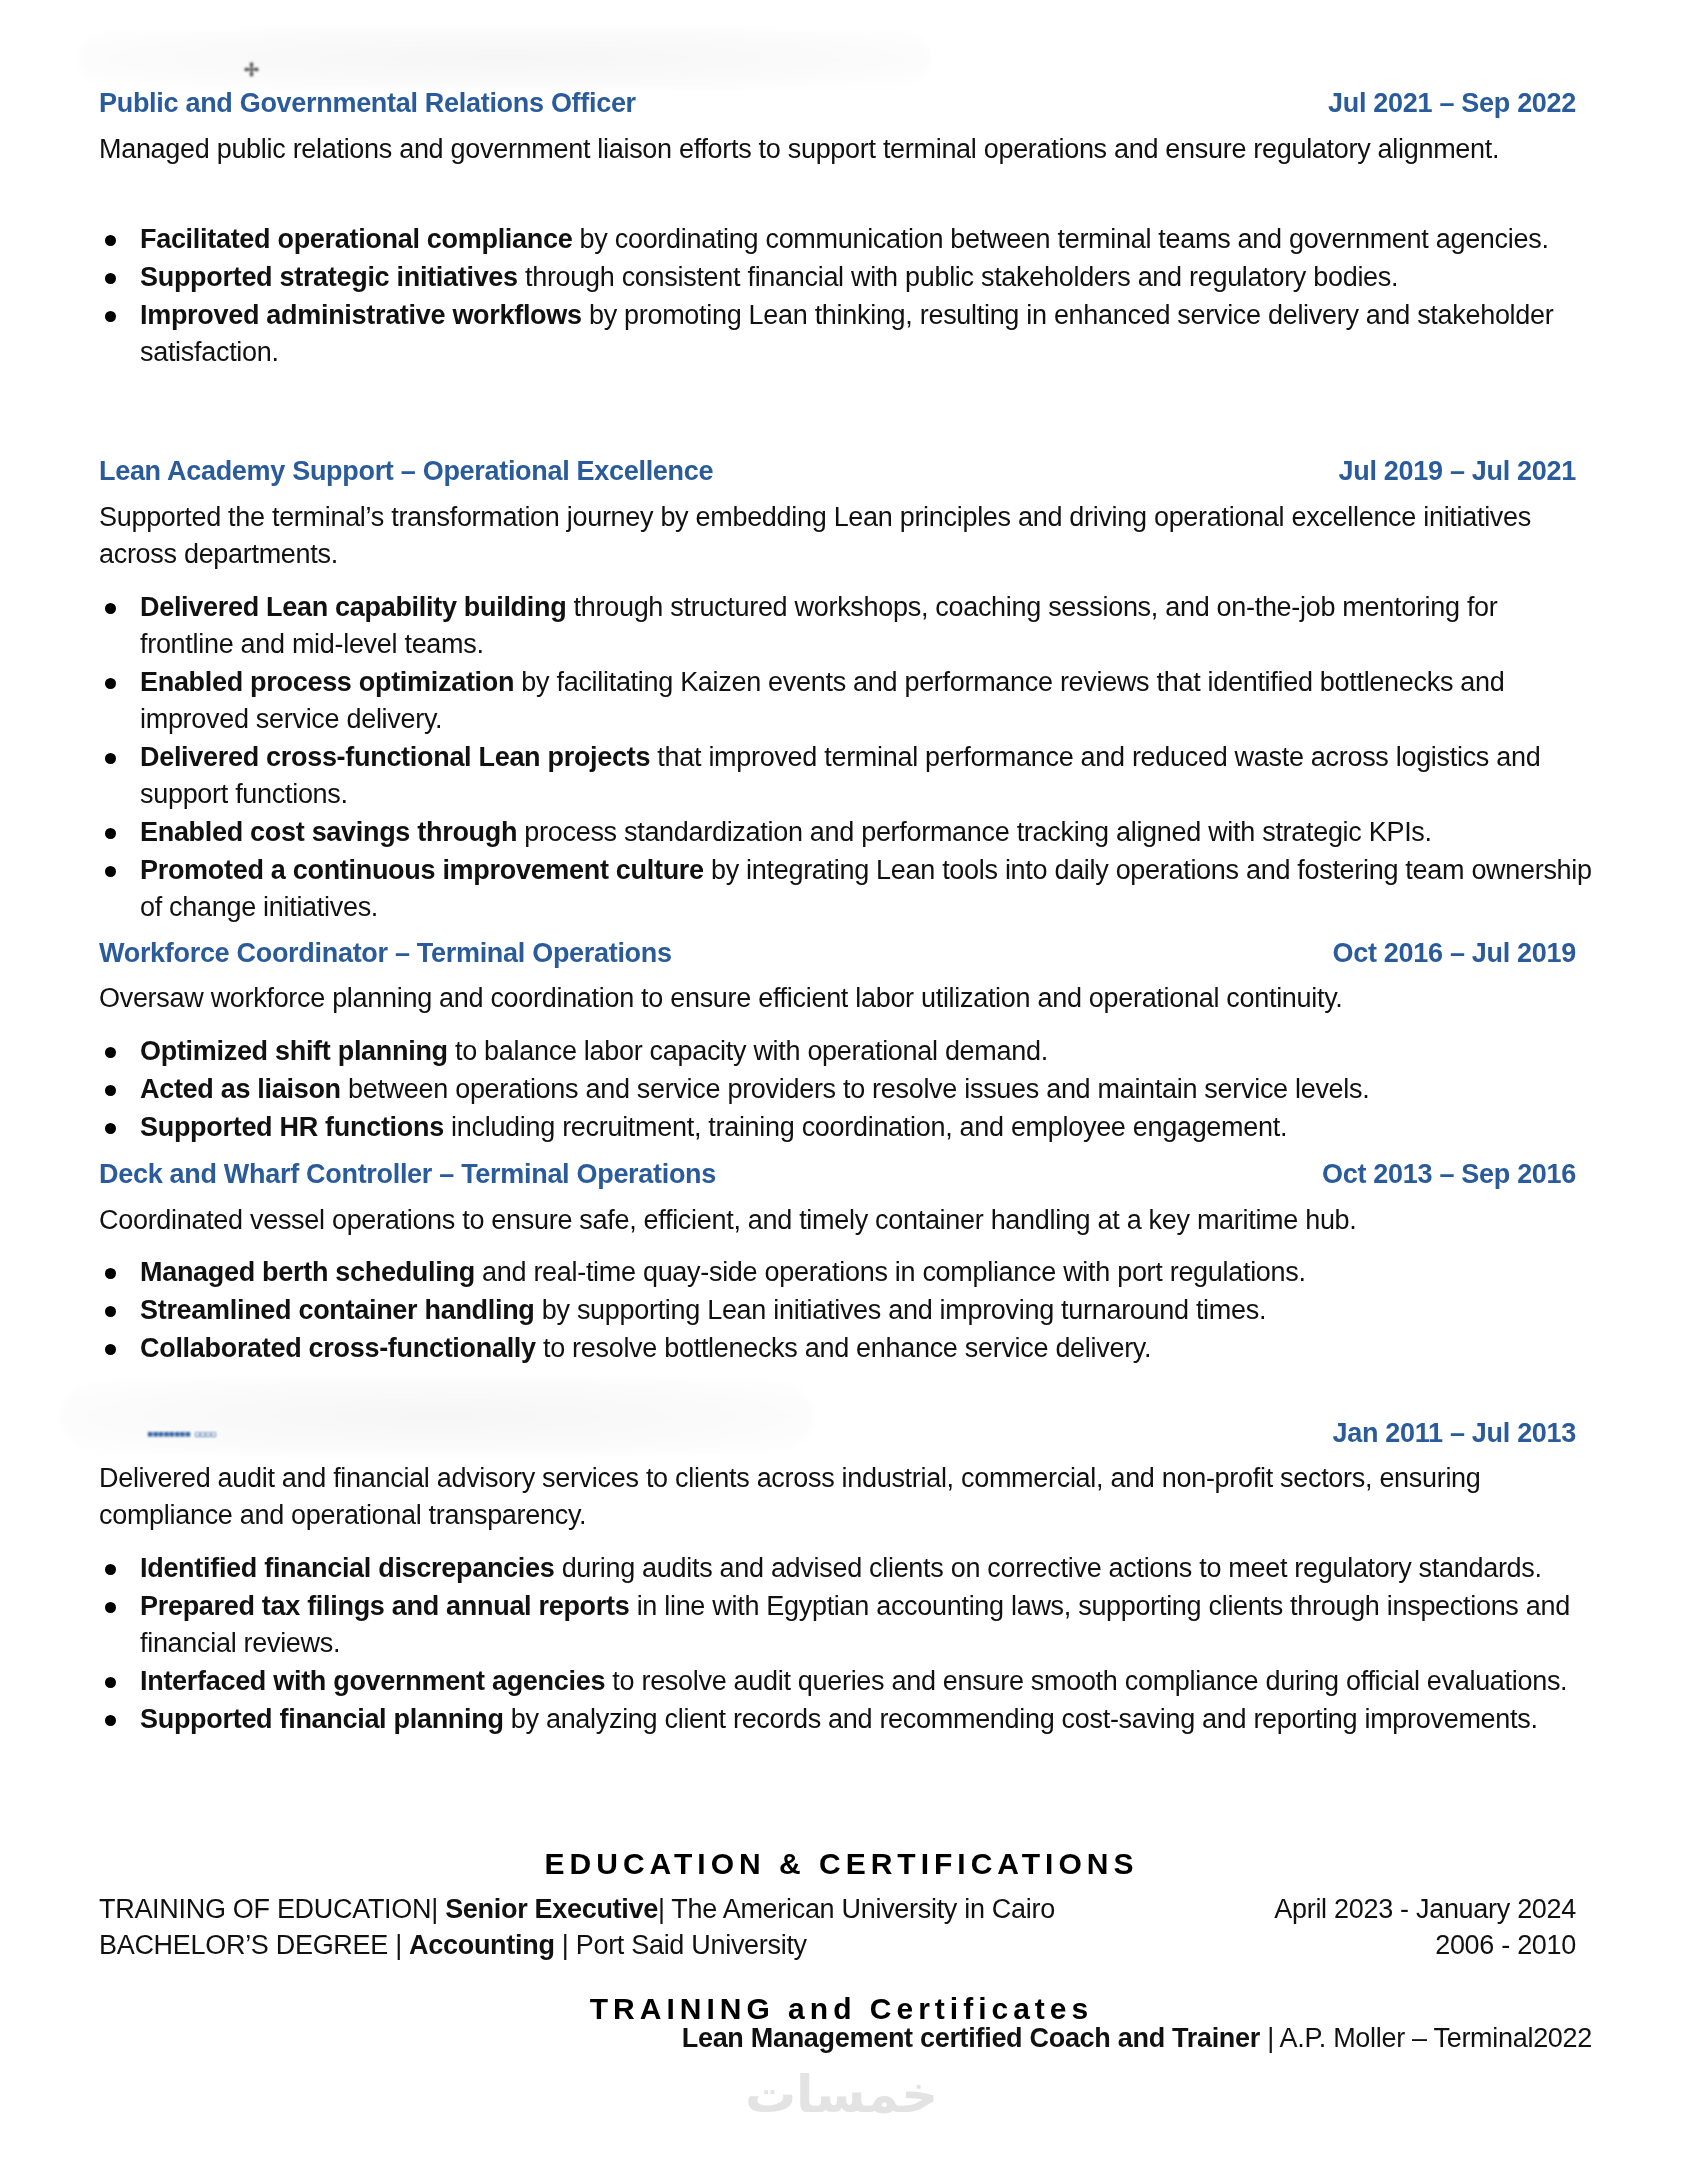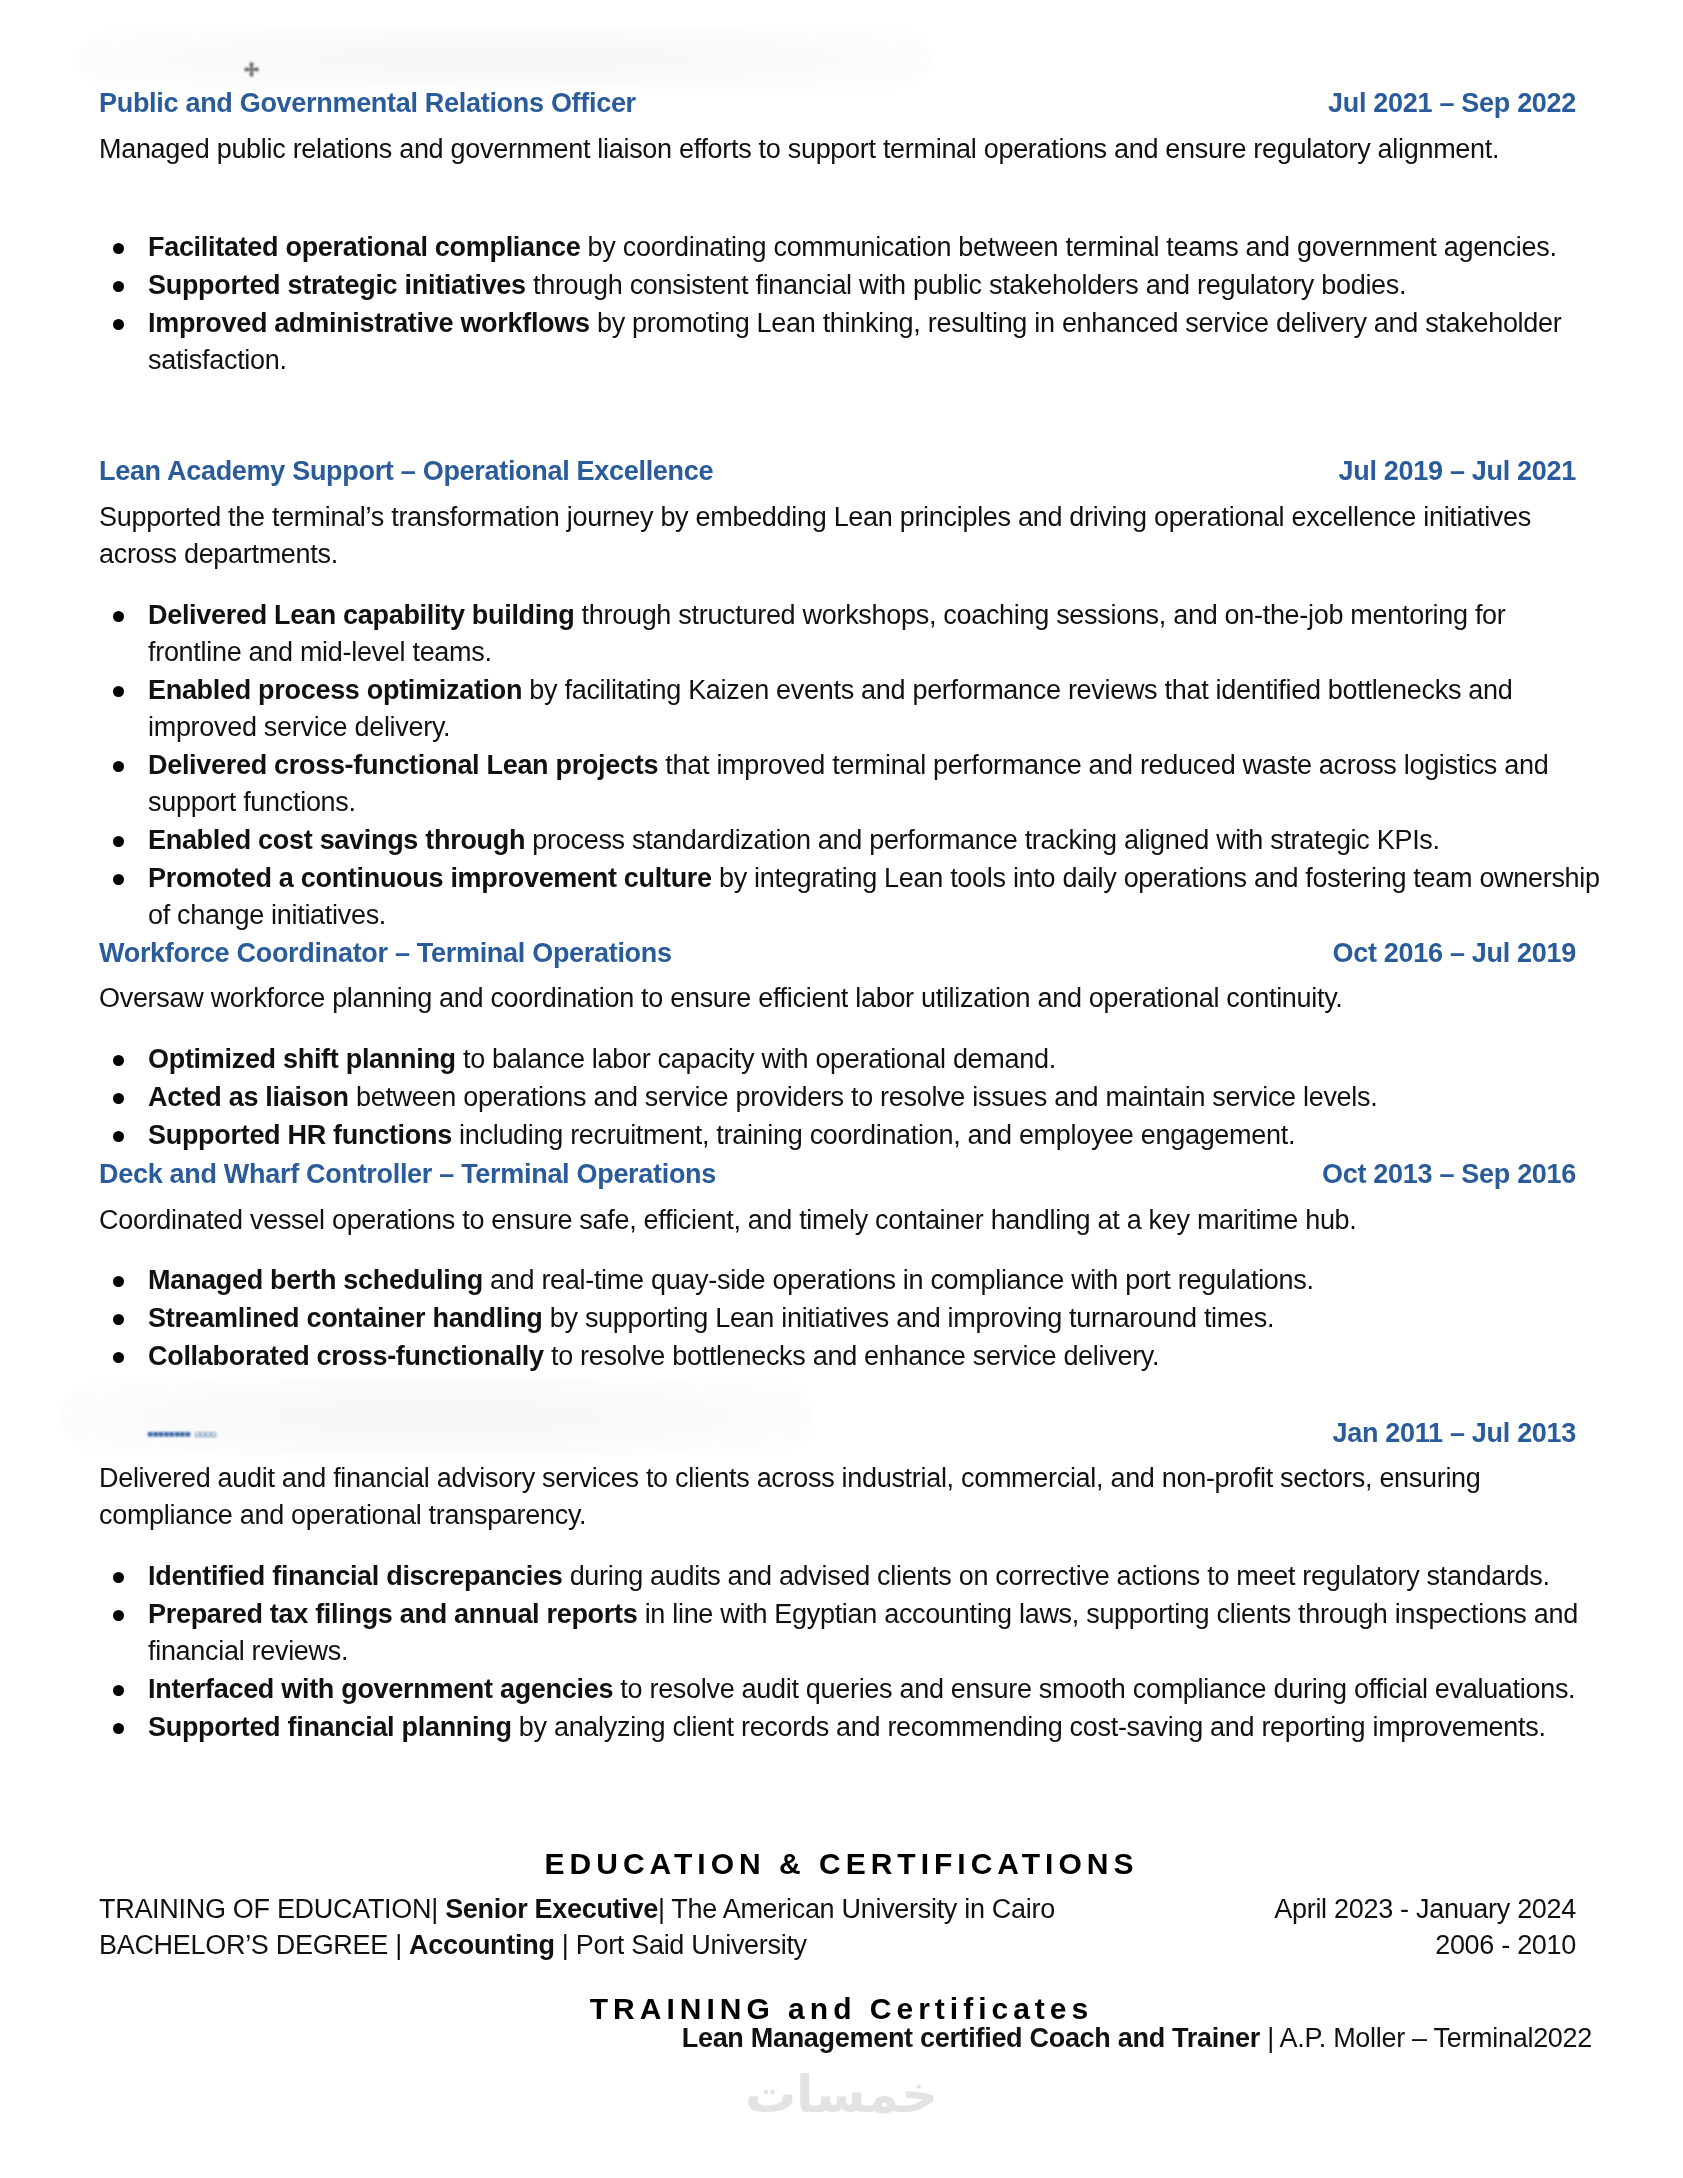--- a/index.html
+++ b/index.html
@@ -6,21 +6,21 @@
   body { width: 1683px; height: 2178px; position: relative; overflow: hidden;
          font-family: "Liberation Sans", sans-serif; color: #111111; }
   .page { position: absolute; left: 0; top: 0; width: 1683px; height: 2178px; }
   .redact { position: absolute; background: radial-gradient(ellipse at center, #f6f6f6 0%, #fbfbfb 60%, #ffffff 100%);
             border-radius: 40px; filter: blur(2px); }
   .redact-smudge { position: absolute; font-size: 18px; color: #555; font-weight: bold; filter: blur(1.2px); letter-spacing: -1px; }
   .redact-smudge.blue { color: #2b5da0; }
   .role { position: absolute; left: 99px; right: 107px; height: 38px; display: flex; justify-content: space-between; align-items: flex-start;
           color: #2a5b9a; font-weight: bold; font-size: 27px; letter-spacing: -0.3px; }
   .summary { position: absolute; left: 99px; width: 1485px; font-size: 27px; line-height: 37px; letter-spacing: -0.3px; }
-  ul.bullets { position: absolute; left: 99px; width: 1495px; margin: 12px; padding: 0; list-style: none; }
+  ul.bullets { position: absolute; left: 99px; width: 1495px; margin: 4px; padding: 0; list-style: none; }
   ul.bullets li { position: relative; padding-left: 37px; font-size: 27px; line-height: 37px; letter-spacing: -0.3px; margin-bottom: 1px; }
   ul.bullets li .dot { position: absolute; left: 2px; top: 14px; width: 11px; height: 11px; border-radius: 50%; background: #000; }
   ul.bullets li b { font-weight: bold; }
   .section-title { position: absolute; left: 0; width: 1683px; text-align: center; font-weight: bold; font-size: 30px; letter-spacing: 5px; color: #000; }
   .edu-row { position: absolute; left: 99px; right: 107px; display: flex; justify-content: space-between; font-size: 27px; letter-spacing: -0.3px; line-height: 36px; }
   .train-row { position: absolute; left: 99px; right: 91px; display: flex; justify-content: flex-end; font-size: 27px; letter-spacing: -0.3px; line-height: 36px; }
   .watermark { position: absolute; left: 0; width: 1683px; top: 2065px; text-align: center; font-size: 51px; color: #e3e3e3; font-family: "DejaVu Sans", sans-serif; font-weight: bold; }
 </style>
 </head>
 <body>

